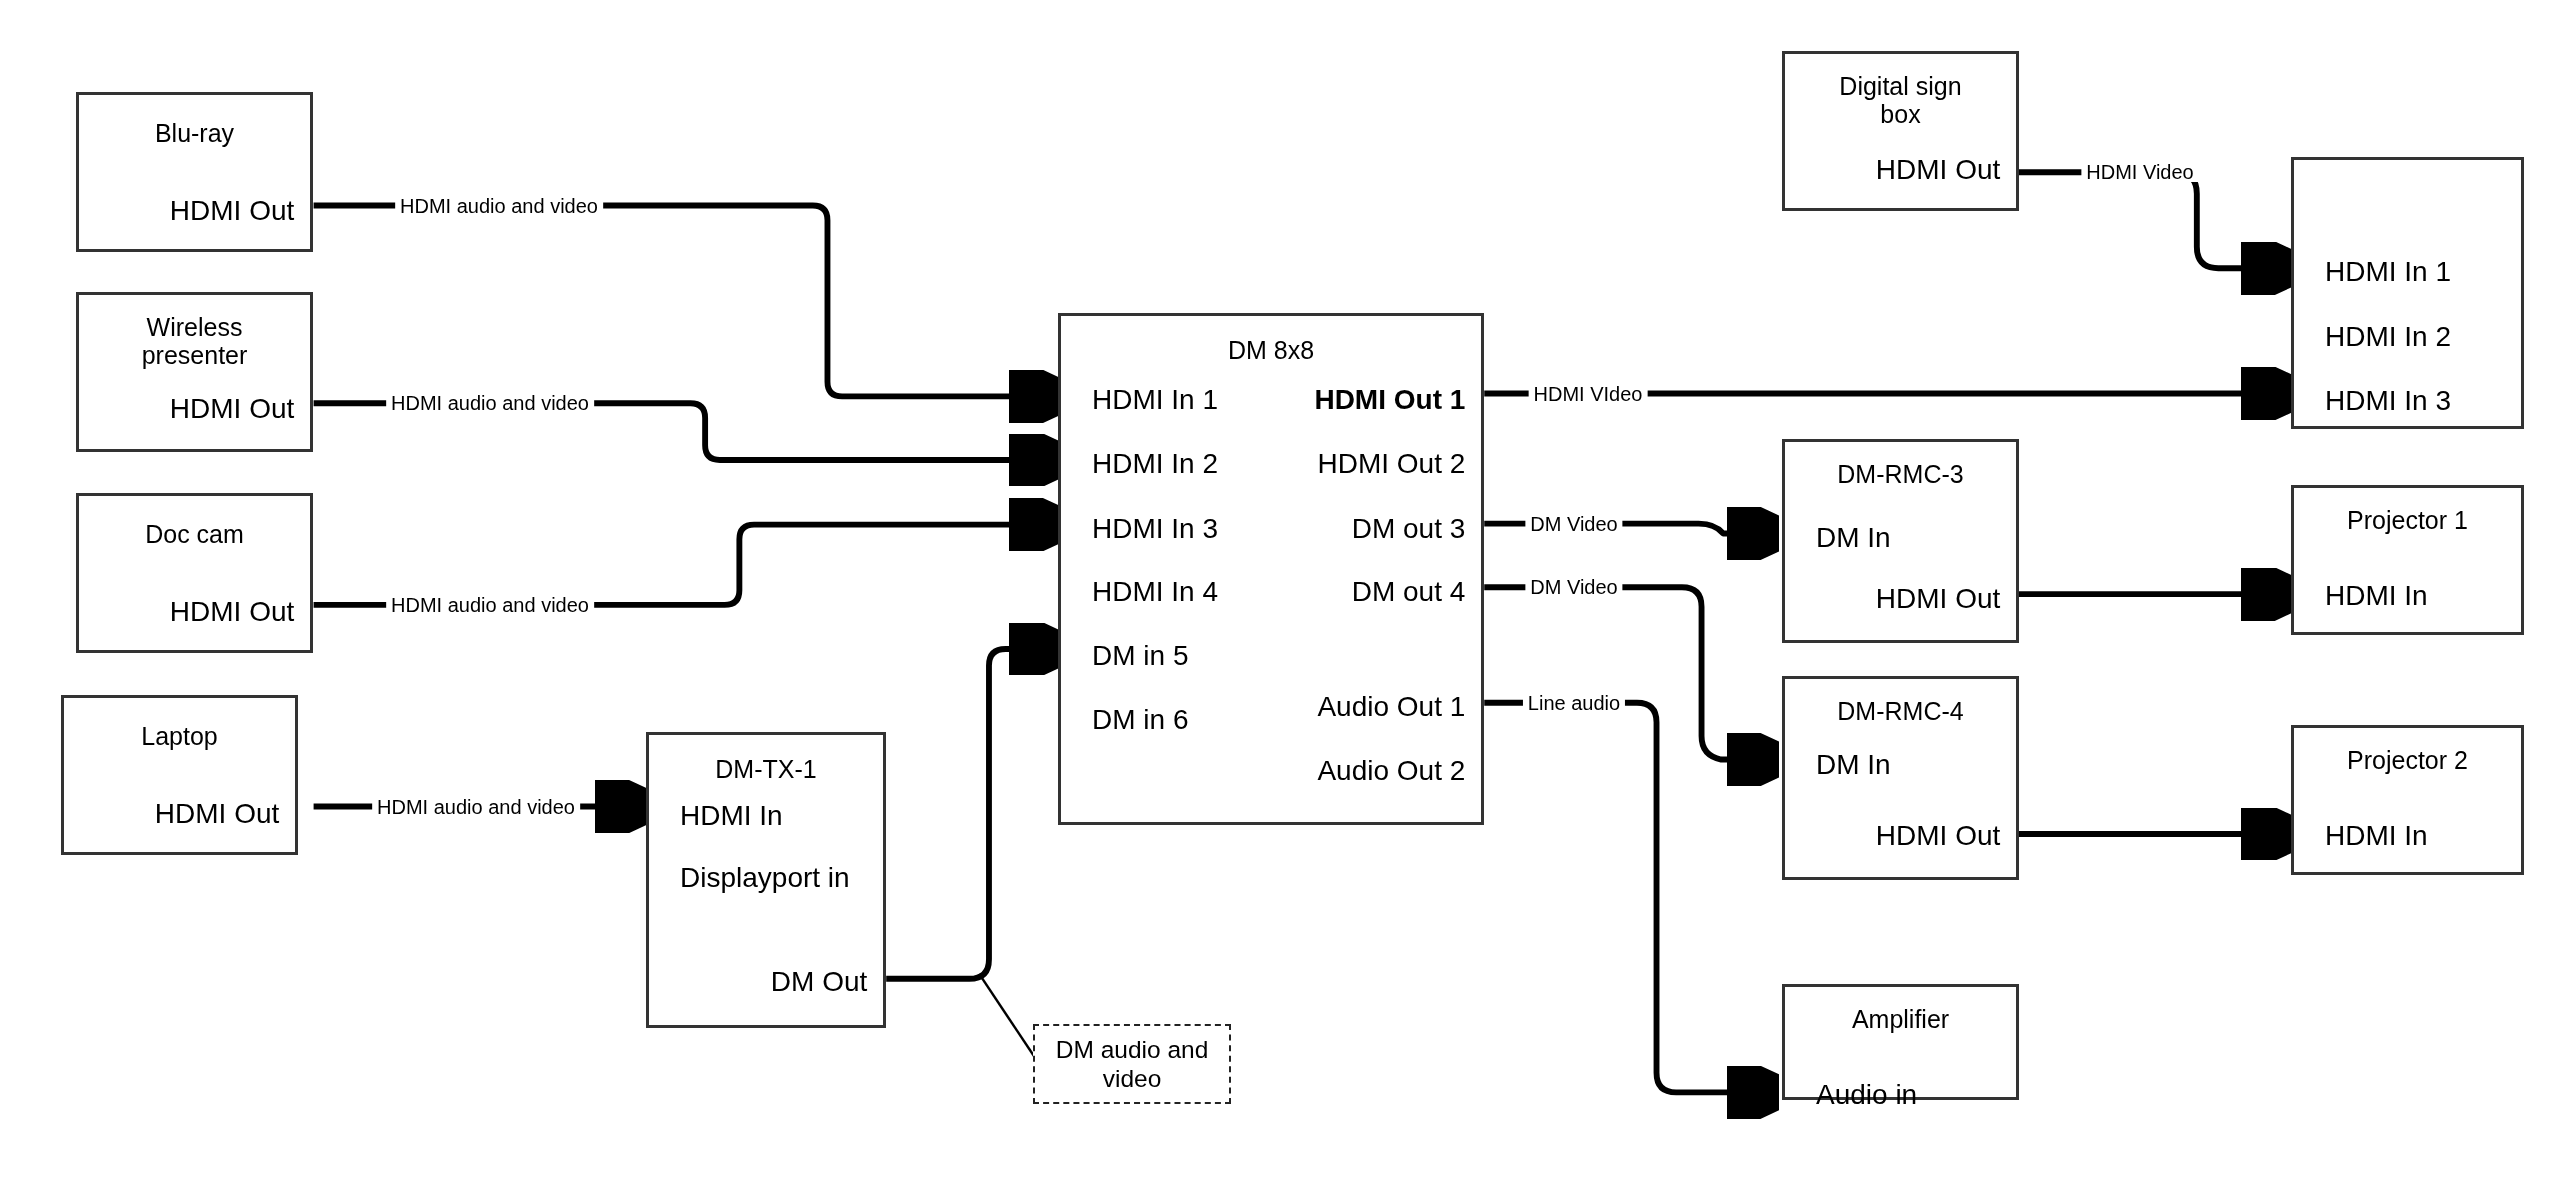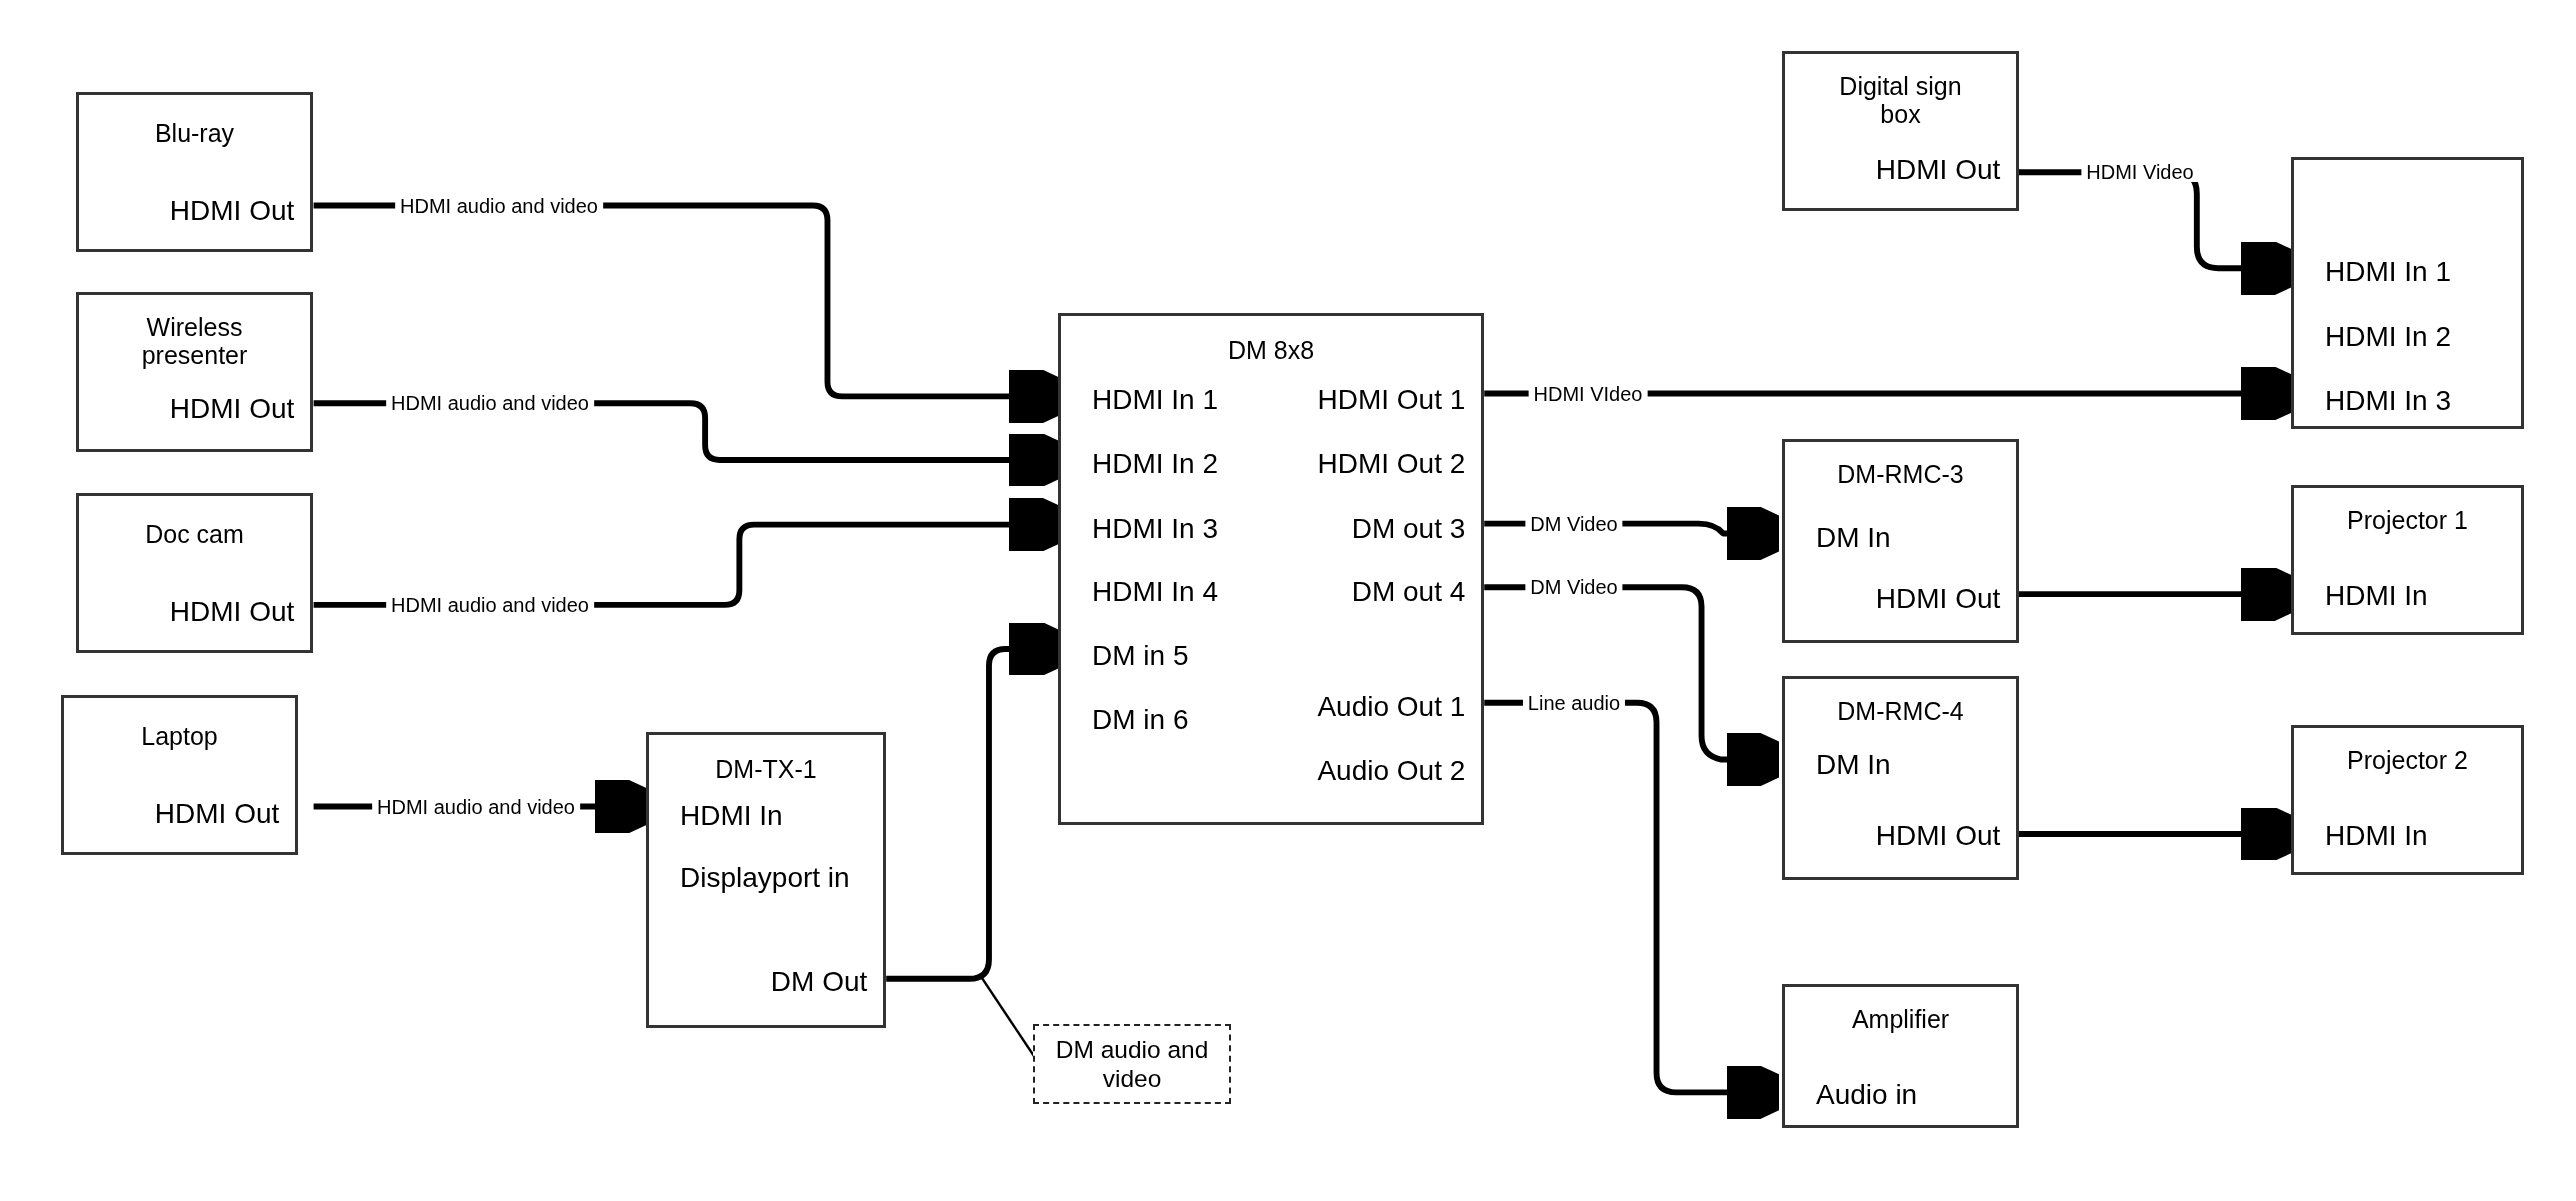--- a/index.html
+++ b/index.html
@@ -107,21 +107,21 @@
   </div>
 
   <div class="box" style="left:1058px;top:313px;width:426px;height:512px;">
     <div class="title" style="top:19.6px;">DM 8x8</div>
     <div class="port l" style="top:70px;">HDMI In 1</div>
     <div class="port l" style="top:134px;">HDMI In 2</div>
     <div class="port l" style="top:199px;">HDMI In 3</div>
     <div class="port l" style="top:262px;">HDMI In 4</div>
     <div class="port l" style="top:326px;">DM in 5</div>
     <div class="port l" style="top:390px;">DM in 6</div>
-    <div class="port r" style="top:70px;">HDMI Out 1</div>
+    <div class="port r" style="top:70px;font-weight:bold;">HDMI Out 1</div>
     <div class="port r" style="top:134px;">HDMI Out 2</div>
     <div class="port r" style="top:199px;">DM out 3</div>
     <div class="port r" style="top:262px;">DM out 4</div>
     <div class="port r" style="top:377px;">Audio Out 1</div>
     <div class="port r" style="top:441px;">Audio Out 2</div>
   </div>
 
   <div class="box" style="left:1782px;top:51px;width:237px;height:160px;">
     <div class="title" style="top:17.6px;white-space:pre;">Digital sign
 box</div>
@@ -149,21 +149,21 @@
   <div class="box" style="left:2291px;top:485px;width:233px;height:150px;">
     <div class="title" style="top:17.6px;">Projector 1</div>
     <div class="port l" style="top:94px;">HDMI In</div>
   </div>
 
   <div class="box" style="left:2291px;top:725px;width:233px;height:150px;">
     <div class="title" style="top:17.6px;">Projector 2</div>
     <div class="port l" style="top:94px;">HDMI In</div>
   </div>
 
-  <div class="box" style="left:1782px;top:984px;width:237px;height:144px;">
+  <div class="box" style="left:1782px;top:984px;width:237px;height:116px;">
     <div class="title" style="top:17.6px;">Amplifier</div>
     <div class="port l" style="top:94px;">Audio in</div>
   </div>
 
   <div class="note" style="left:1033px;top:1024px;width:198px;height:80px;">DM audio and video</div>
 
 </div>
 
 
 </body></html>

